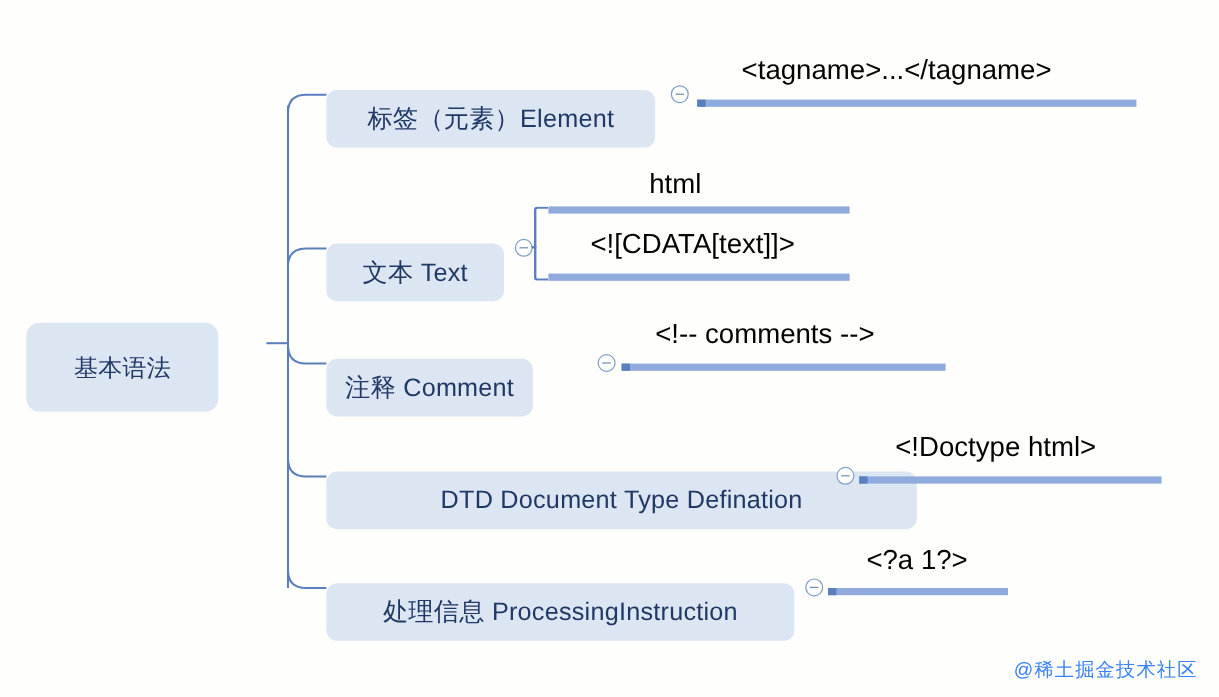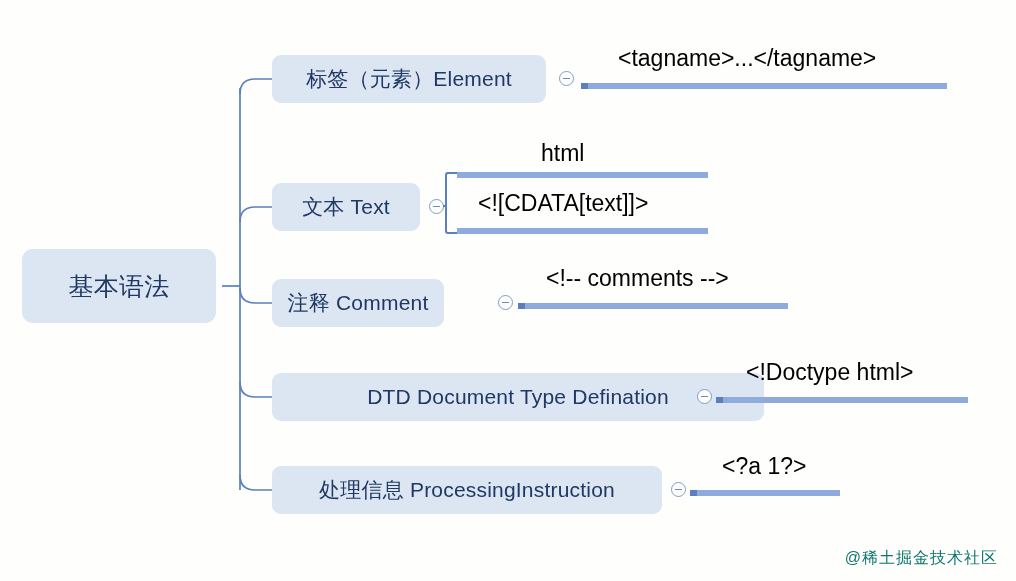--- a/index.html
+++ b/index.html
@@ -32,27 +32,28 @@
     position: absolute;
     box-sizing: border-box;
     background: #dce5f2;
     border-radius: 9px;
     color: #1f3864;
     display: flex;
     align-items: center;
     justify-content: center;
     white-space: nowrap;
     letter-spacing: .2px;
+    margin-top: 20px;
   }
   .node.root {
     left: 22px;
     top: 249px;
-    width: 194px;
+    width: 160px;
     height: 74px;
-    font-size: 25px;
+    font-size: 20px;
     border-radius: 11px;
   }
   .node.branch {
     height: 48px;
     font-size: 21px;
   }
   #n-element  { left: 272px; top: 55px;  width: 274px; }
   #n-text     { left: 272px; top: 183px; width: 148px; }
   #n-comment  { left: 272px; top: 279px; width: 172px; }
   #n-dtd      { left: 272px; top: 373px; width: 492px; }
@@ -107,21 +108,21 @@
     background: #5b7fbc;
   }
   .leaf-rule.no-cap::before { display: none; }
 
   
   #l-tagname      { left: 618px; top: 45px; }
   #r-tagname      { left: 581px; top: 83px; width: 366px; }
 
   #l-text         { left: 541px; top: 140px; }
   #r-text         { left: 457px; top: 172px; width: 251px; }
-  #l-cdata        { left: 478px; top: 190px; }
+  #l-cdata        { left: 492px; top: 190px; }
   #r-cdata        { left: 457px; top: 228px; width: 251px; }
 
   #l-comments     { left: 546px; top: 265px; }
   #r-comments     { left: 518px; top: 303px; width: 270px; }
 
   #l-doctype      { left: 746px; top: 359px; }
   #r-doctype      { left: 716px; top: 397px; width: 252px; }
 
   #l-pi           { left: 722px; top: 453px; }
   #r-pi           { left: 690px; top: 490px; width: 150px; }
@@ -147,21 +148,21 @@
     width: 4px;
     height: 2.2px;
     background: #5b7fbc;
   }
 
   
   #watermark {
     position: absolute;
     right: 18px;
     bottom: 12px;
-    color: #0f766e;
+    color: #3b82f6;
     font-size: 16px;
     letter-spacing: 1px;
     white-space: nowrap;
     margin-left: 28px;
   }
 </style>
 </head>
 <body>
 
 <div id="canvas">

